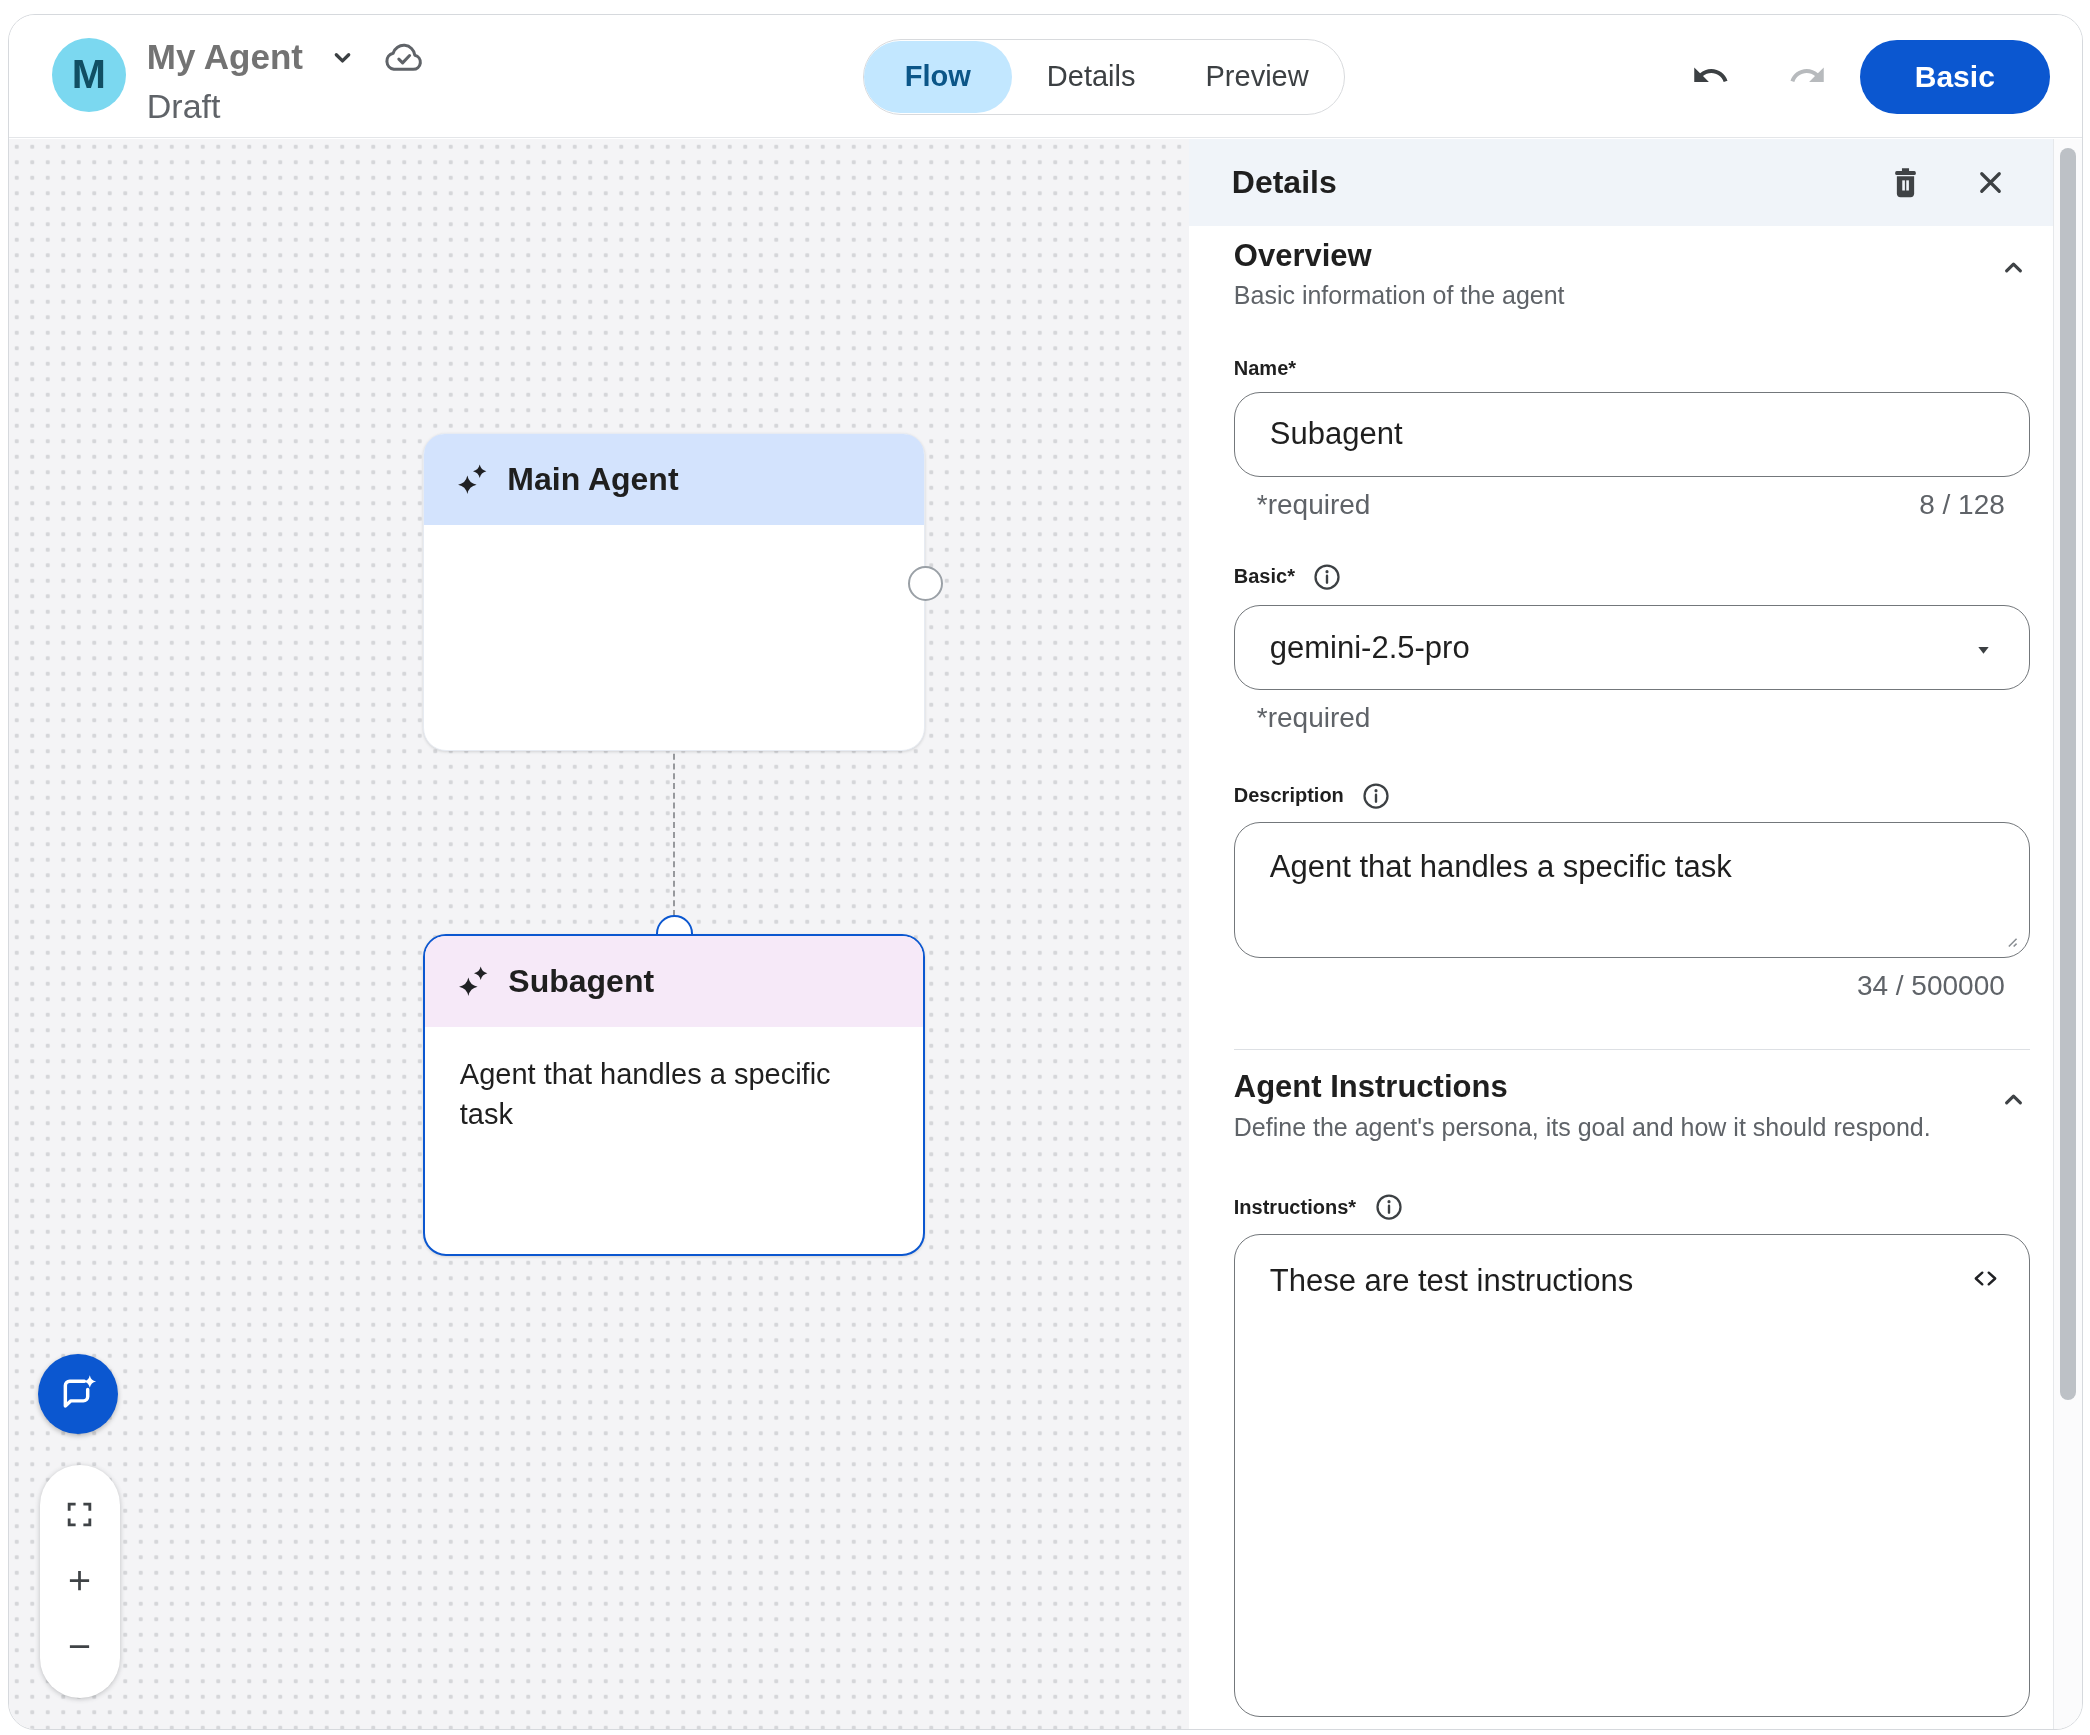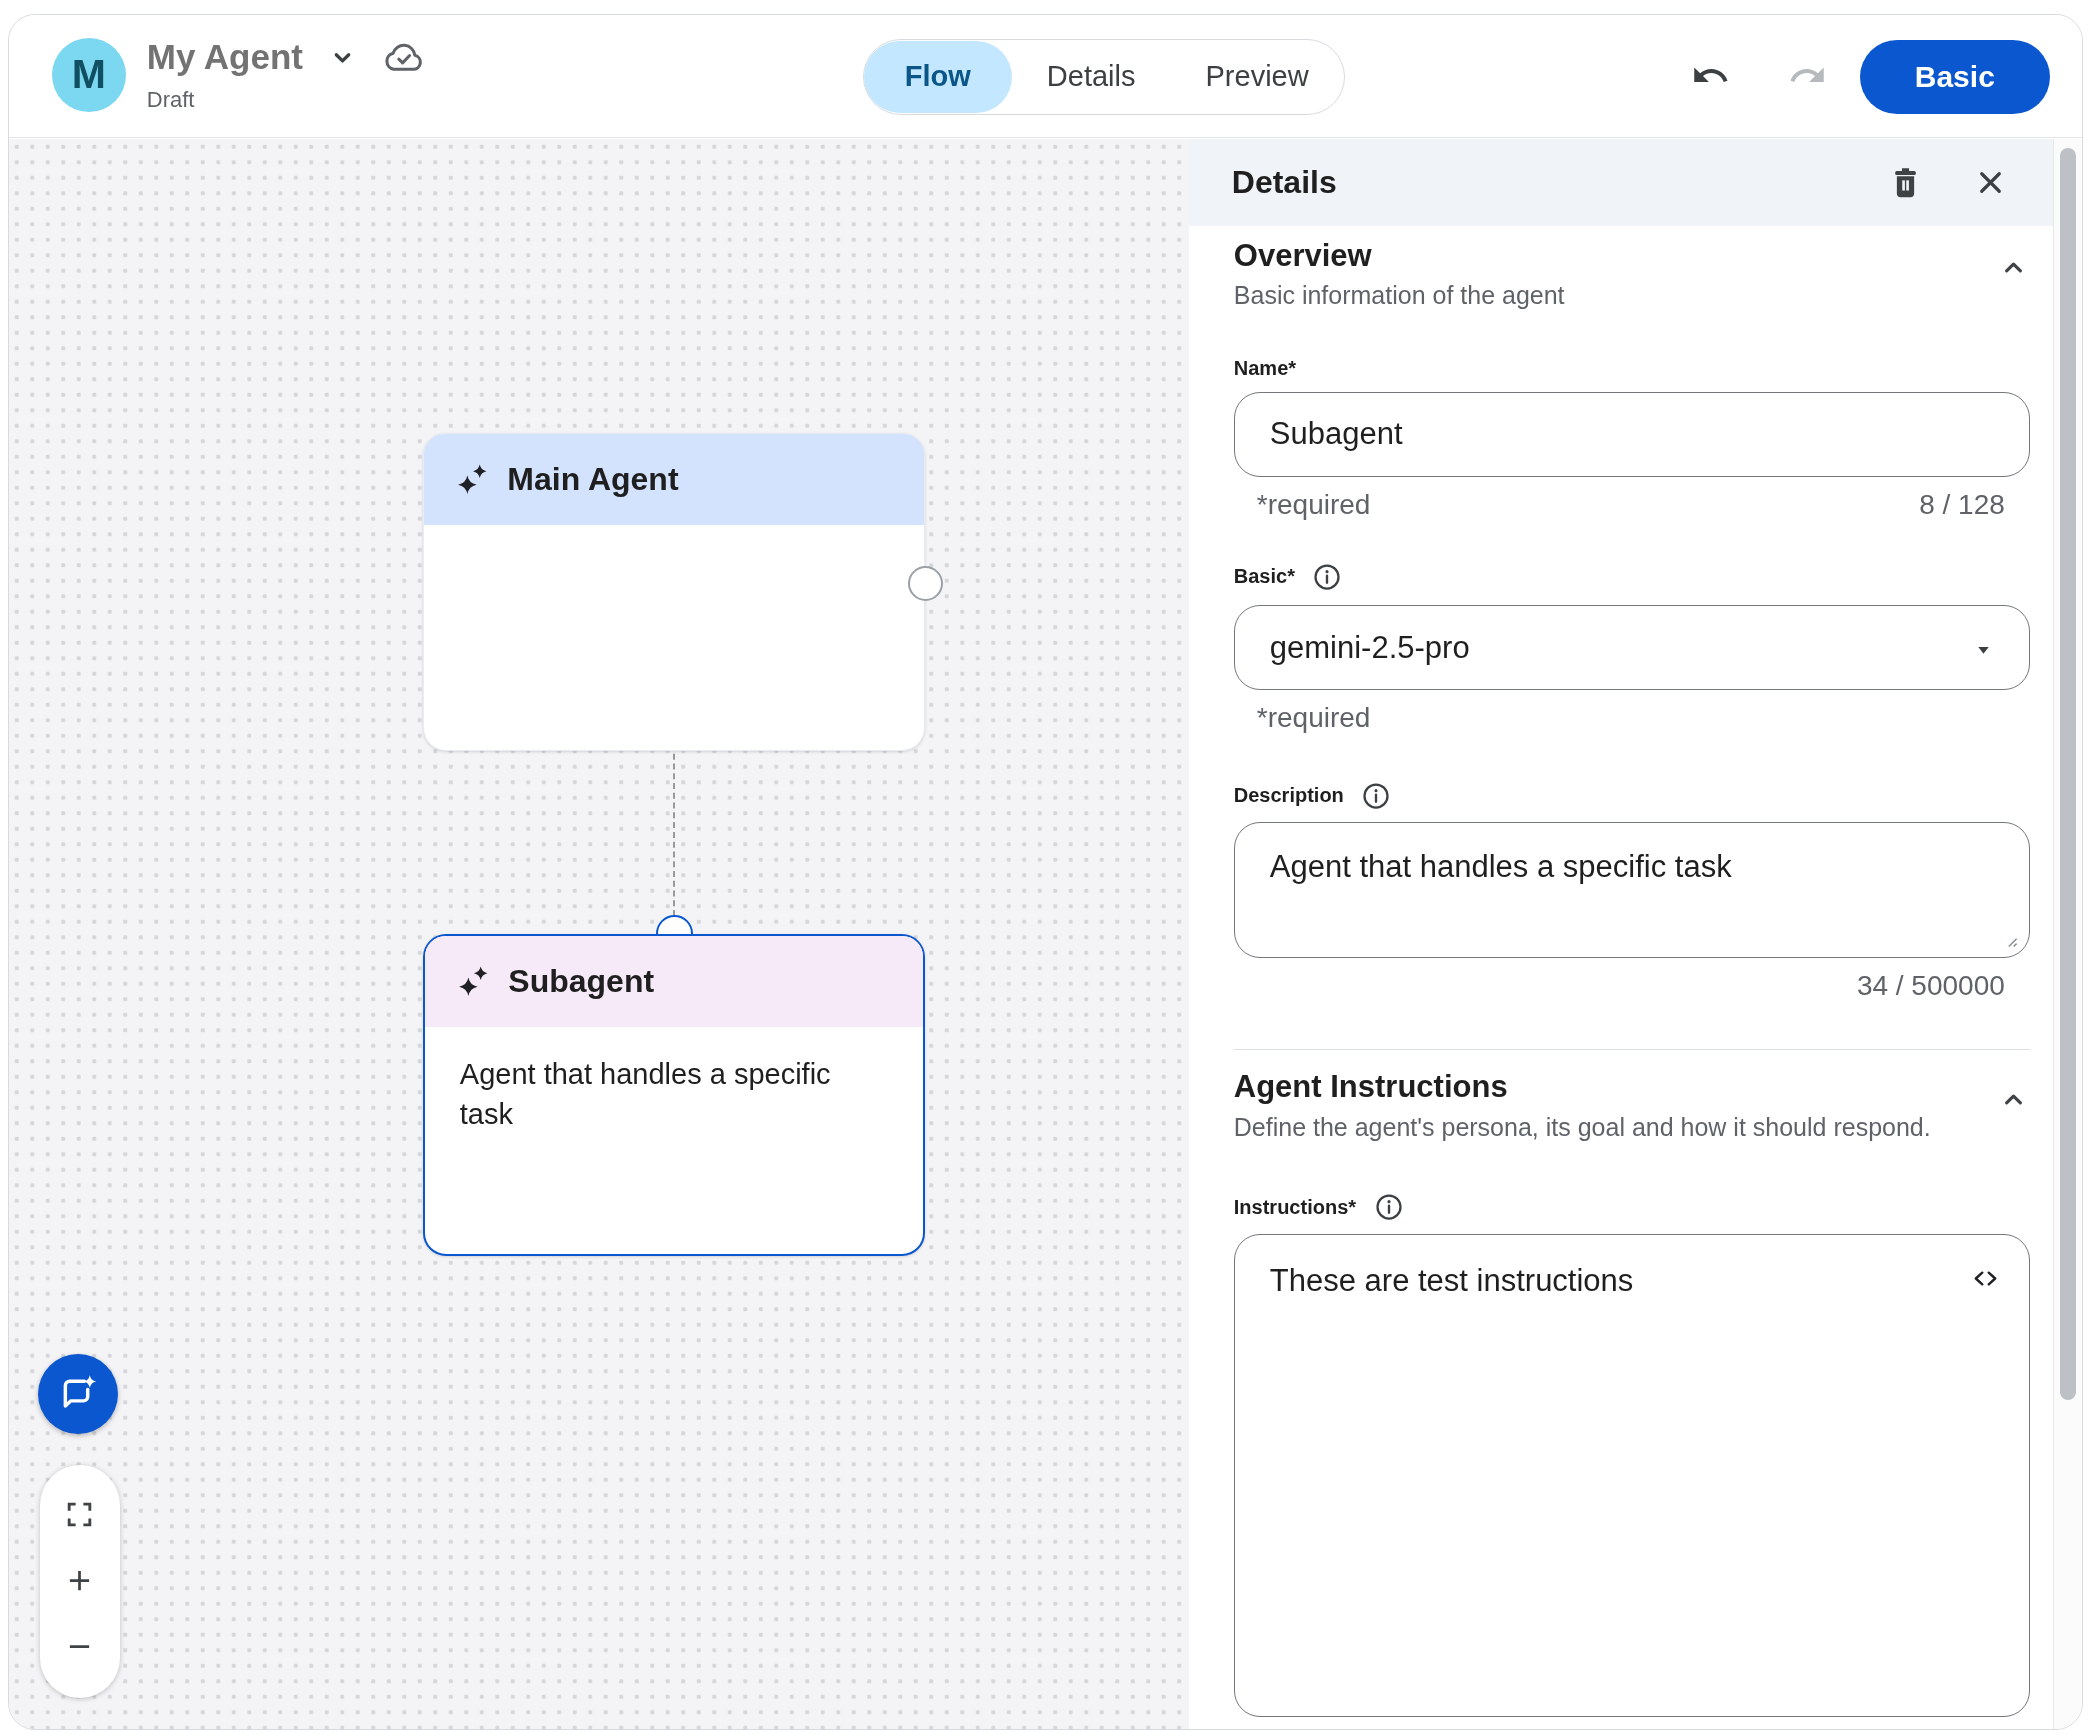--- a/index.html
+++ b/index.html
@@ -9,21 +9,21 @@
     background: #fff; border: 1.9px solid #d6d9dd; border-radius: 27px; overflow: hidden;
   }
   
   .topbar { position: relative; height: 123px; background: #fff; border-bottom: 1px solid #e4e6e9; }
   .avatar { position: absolute; left: 43px; top: 23px; width: 74px; height: 74px; border-radius: 50%;
             background: #7bd8f0; color: #114f63; font-size: 41px; font-weight: 700;
             display: flex; align-items: center; justify-content: center; }
   .title-block { position: absolute; left: 138px; top: 21.3px; }
   .title-row { display: flex; align-items: center; gap: 23px; }
   .agent-title { font-size: 35px; font-weight: 700; color: #737373; }
-  .status-sub { font-size: 22px; color: #5f6368; margin-top: 7.8px; }
+  .status-sub { font-size: 34px; color: #5f6368; margin-top: 7.8px; }
   .tabs { position: absolute; left: 854px; top: 24px; height: 76px; border: 1.9px solid #d8dadd;
           border-radius: 38px; display: flex; align-items: center; background: #fff; }
   .tab { font-size: 29px; color: #3c4043; padding: 0 35px; height: 72px; display: flex; align-items: center; cursor: pointer; }
   .tab.active { background: #c2e7ff; color: #0b5688; font-weight: 700; border-radius: 36px; padding: 0 41px; }
   .icon-btn { background: none; border: none; cursor: pointer; display: flex; align-items: center; justify-content: center; }
   .undo-btn { position: absolute; left: 1682px; top: 41px; }
   .redo-btn { position: absolute; left: 1779px; top: 41px; }
   .update-btn { position: absolute; left: 1851px; top: 25px; width: 190px; height: 74px;
                 background: #0b57d0; color: #fff; font-size: 30px; font-weight: 600;
                 border: none; border-radius: 37px; cursor: pointer; font-family: inherit; }

